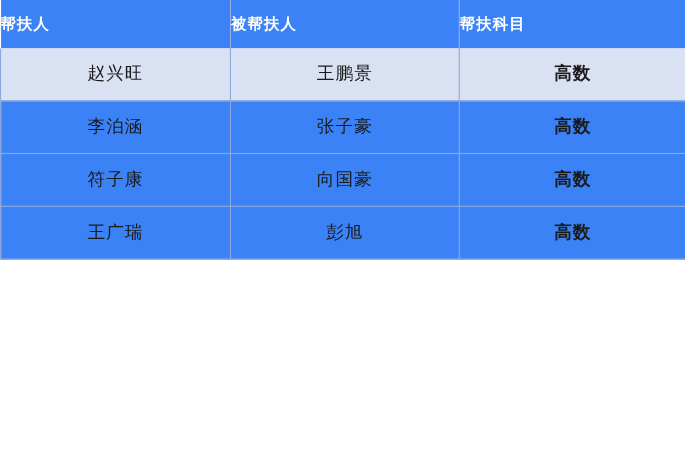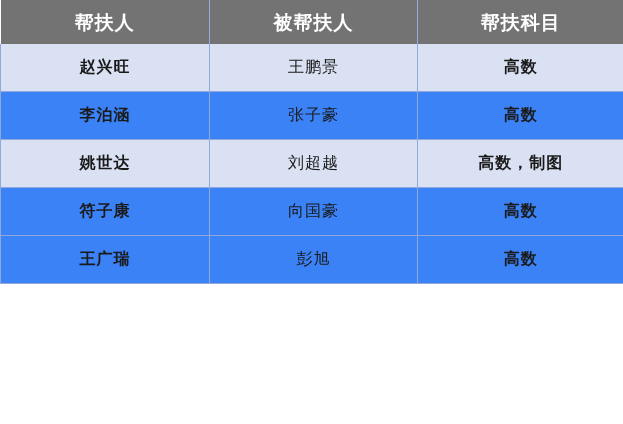--- a/index.html
+++ b/index.html
@@ -22,28 +22,28 @@
   table.assist-table {
     width: 623px;
     border-collapse: collapse;
     table-layout: fixed;
   }
   table.assist-table col.c1 { width: 209px; }
   table.assist-table col.c2 { width: 208px; }
   table.assist-table col.c3 { width: 206px; }
 
   table.assist-table thead th {
-    background: #737373;
+    background: #3b82f6;
     color: #ffffff;
     font-weight: bold;
-    font-size: 19px;
+    font-size: 14px;
     height: 44px;
     line-height: 44px;
     padding: 0;
-    text-align: center;
+    text-align: left;
     vertical-align: middle;
     letter-spacing: 1px;
     border-right: 1px solid #93ADDD;
     border-left: none;
     border-top: none;
     border-bottom: none;
   }
   table.assist-table thead th:last-child {
     border-right: none;
   }
@@ -56,21 +56,21 @@
     font-size: 16px;
     color: #1a1a1a;
     border-right: 1px solid #8EA9DB;
     border-bottom: 1px solid #8EA9DB;
     border-left: none;
     border-top: none;
     letter-spacing: 1px;
   }
   table.assist-table tbody td:first-child {
     border-left: 1px solid #8EA9DB;
-    font-weight: bold;
+    font-weight: normal;
   }
   table.assist-table tbody td:last-child {
     border-right: none;
     font-weight: bold;
   }
   table.assist-table tbody tr.row-shaded td {
     background: #D9E1F2;
   }
   table.assist-table tbody tr.row-plain td {
     background: #3b82f6;
@@ -97,25 +97,20 @@
         <tr class="row-shaded">
           <td>赵兴旺</td>
           <td>王鹏景</td>
           <td>高数</td>
         </tr>
         <tr class="row-plain">
           <td>李泊涵</td>
           <td>张子豪</td>
           <td>高数</td>
         </tr>
-        <tr class="row-shaded">
-          <td>姚世达</td>
-          <td>刘超越</td>
-          <td>高数，制图</td>
-        </tr>
         <tr class="row-plain">
           <td>符子康</td>
           <td>向国豪</td>
           <td>高数</td>
         </tr>
         <tr class="row-plain">
           <td>王广瑞</td>
           <td>彭旭</td>
           <td>高数</td>
         </tr>

